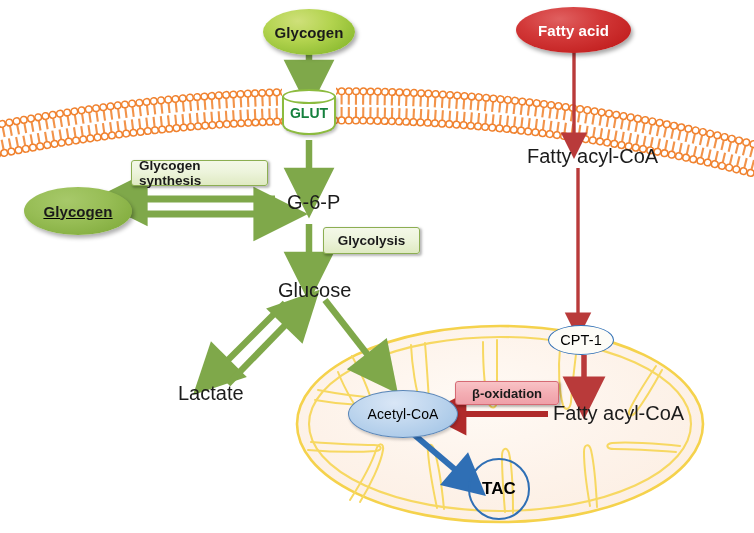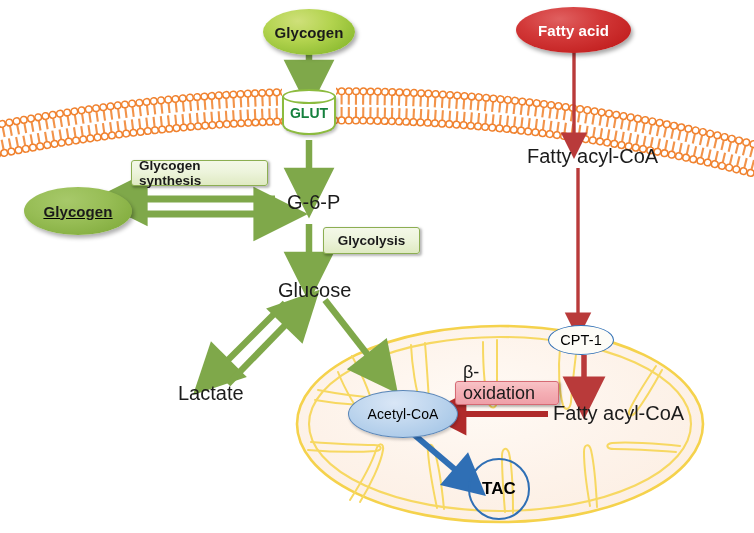--- a/index.html
+++ b/index.html
@@ -59,23 +59,22 @@
     justify-content: center;
     color: #1a1a1a;
     font-weight: bold;
     font-size: 13.5px;
     padding: 0 7px;
   }
   
   .procbox.pink {
     border: 1px solid #d66a74;
     background: linear-gradient(to bottom, #f8c3c6 0%, #f4aeb4 50%, #efa0a8 100%);
-    font-weight: normal;
-    font-size: 18px;
-    align-items: flex-end;
+    font-weight: bold;
+    font-size: 13px;
   }
   
   .ellipse {
     position: absolute;
     box-sizing: border-box;
     border-radius: 50%;
     display: flex;
     align-items: center;
     justify-content: center;
     text-align: center;

